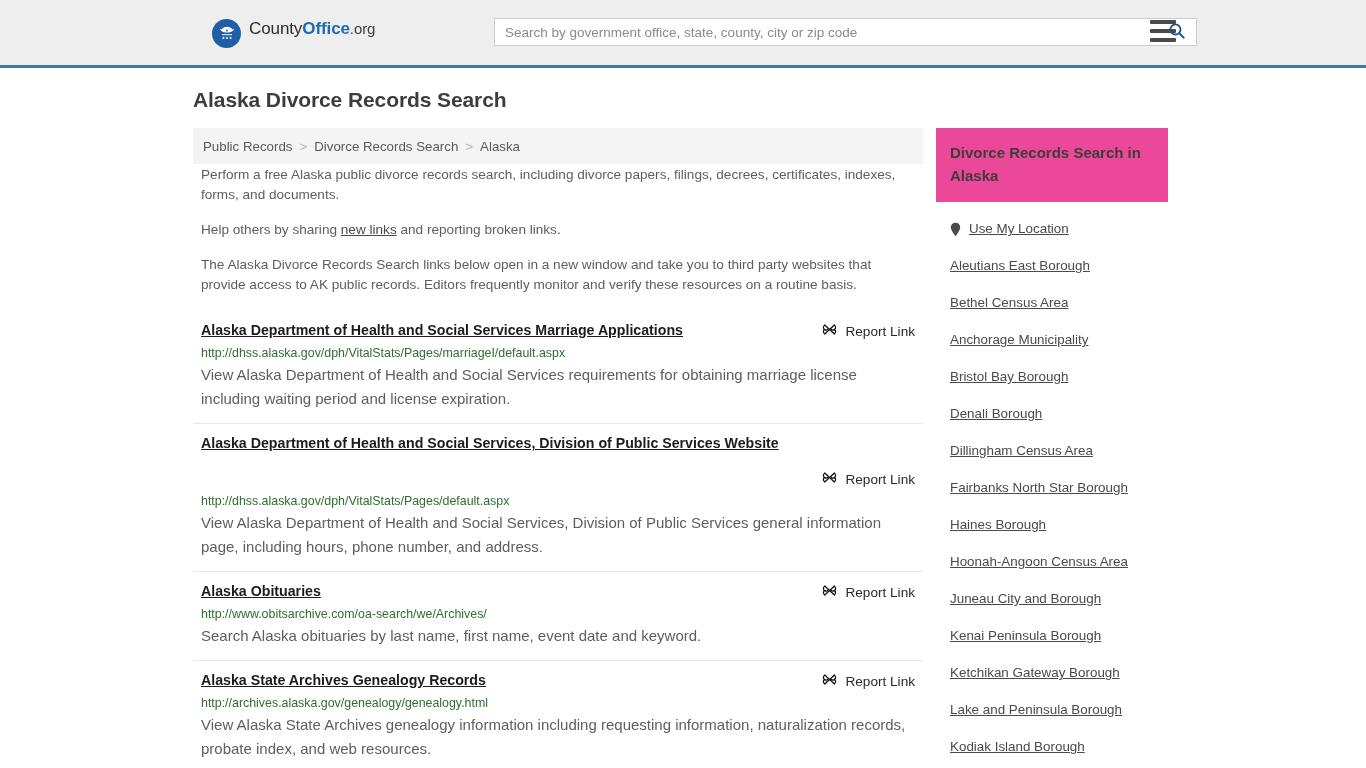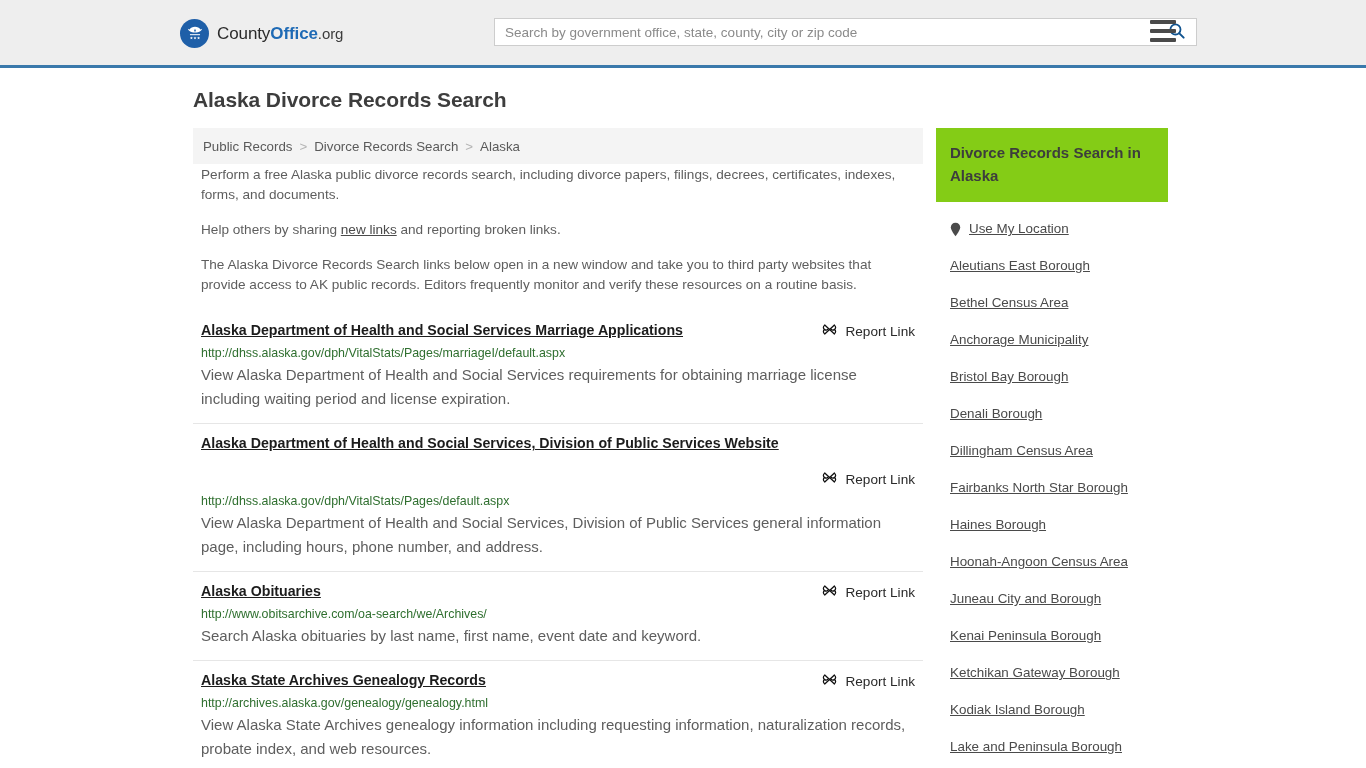--- a/index.html
+++ b/index.html
@@ -15,23 +15,22 @@
   .site-header {
     height: 68px;
     background: #eeeeee;
     border-bottom: 3px solid #3a79ab;
     display: flex;
     align-items: center;
     position: relative;
   }
   .logo-wrap {
     display: flex;
-    align-items: center;
     position: absolute;
-    left: 180px;
+    left: 212px;
     top: 19px;
     text-decoration: none;
   }
   .logo-mark {
     width: 29px; height: 29px;
     border-radius: 50%;
     background: #1e5fa8;
     display: flex; align-items: center; justify-content: center;
     flex: none;
   }
@@ -206,21 +205,21 @@
   }
   .result-desc {
     font-size: 15px;
     color: #5e5e5e;
     line-height: 24px;
     margin-top: 1px;
   }
 
   
   .side-box {
-    background: #84cc16;
+    background: #ec4899;
     padding: 13px 14px 15px 14px;
   }
   .side-title {
     font-size: 15px;
     font-weight: bold;
     color: #3d3d3d;
     line-height: 23px;
   }
   .side-list { margin-top: 8px; padding: 0 14px; }
   .side-item {
@@ -434,23 +433,23 @@
           <div class="side-item">
               <a href="#">Juneau City and Borough</a>
             </div>
           <div class="side-item">
               <a href="#">Kenai Peninsula Borough</a>
             </div>
           <div class="side-item">
               <a href="#">Ketchikan Gateway Borough</a>
             </div>
           <div class="side-item">
+              <a href="#">Lake and Peninsula Borough</a>
+            </div>
+          <div class="side-item">
               <a href="#">Kodiak Island Borough</a>
-            </div>
-          <div class="side-item">
-              <a href="#">Lake and Peninsula Borough</a>
             </div>
           <div class="side-item"></div>
         </div>
       </div>
     </div>
   </div>
 </div>
 
 </body></html>

